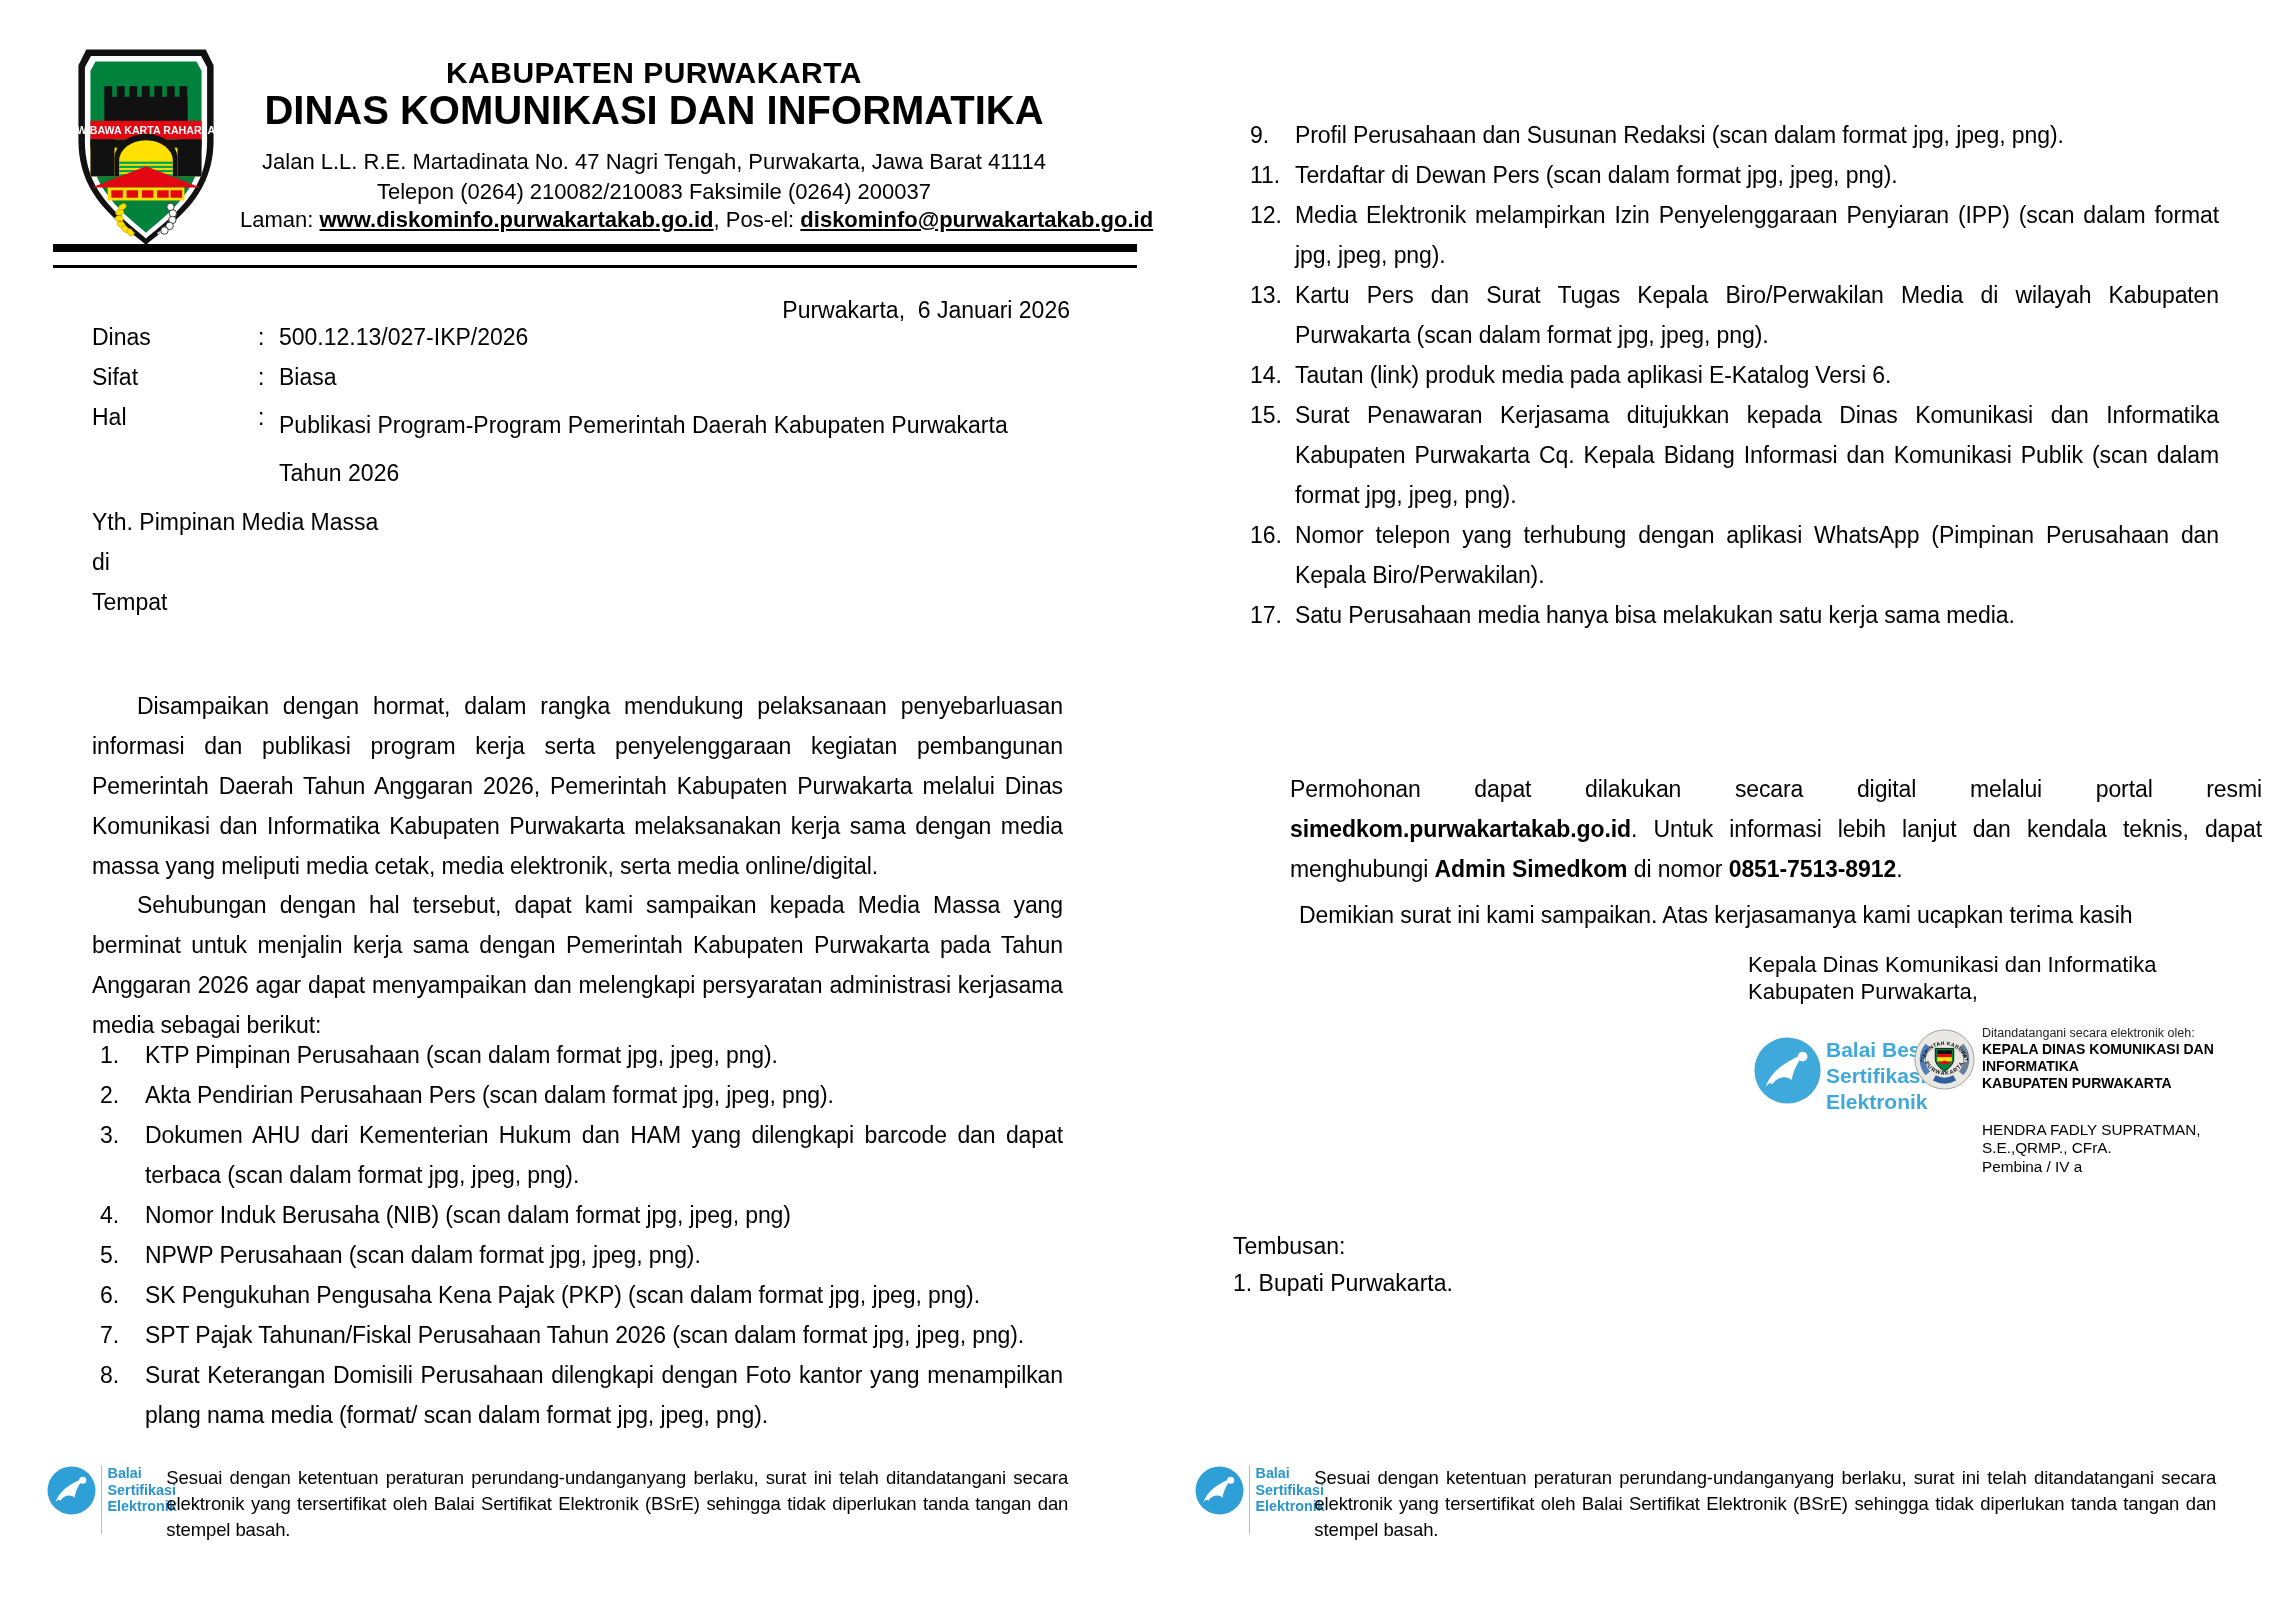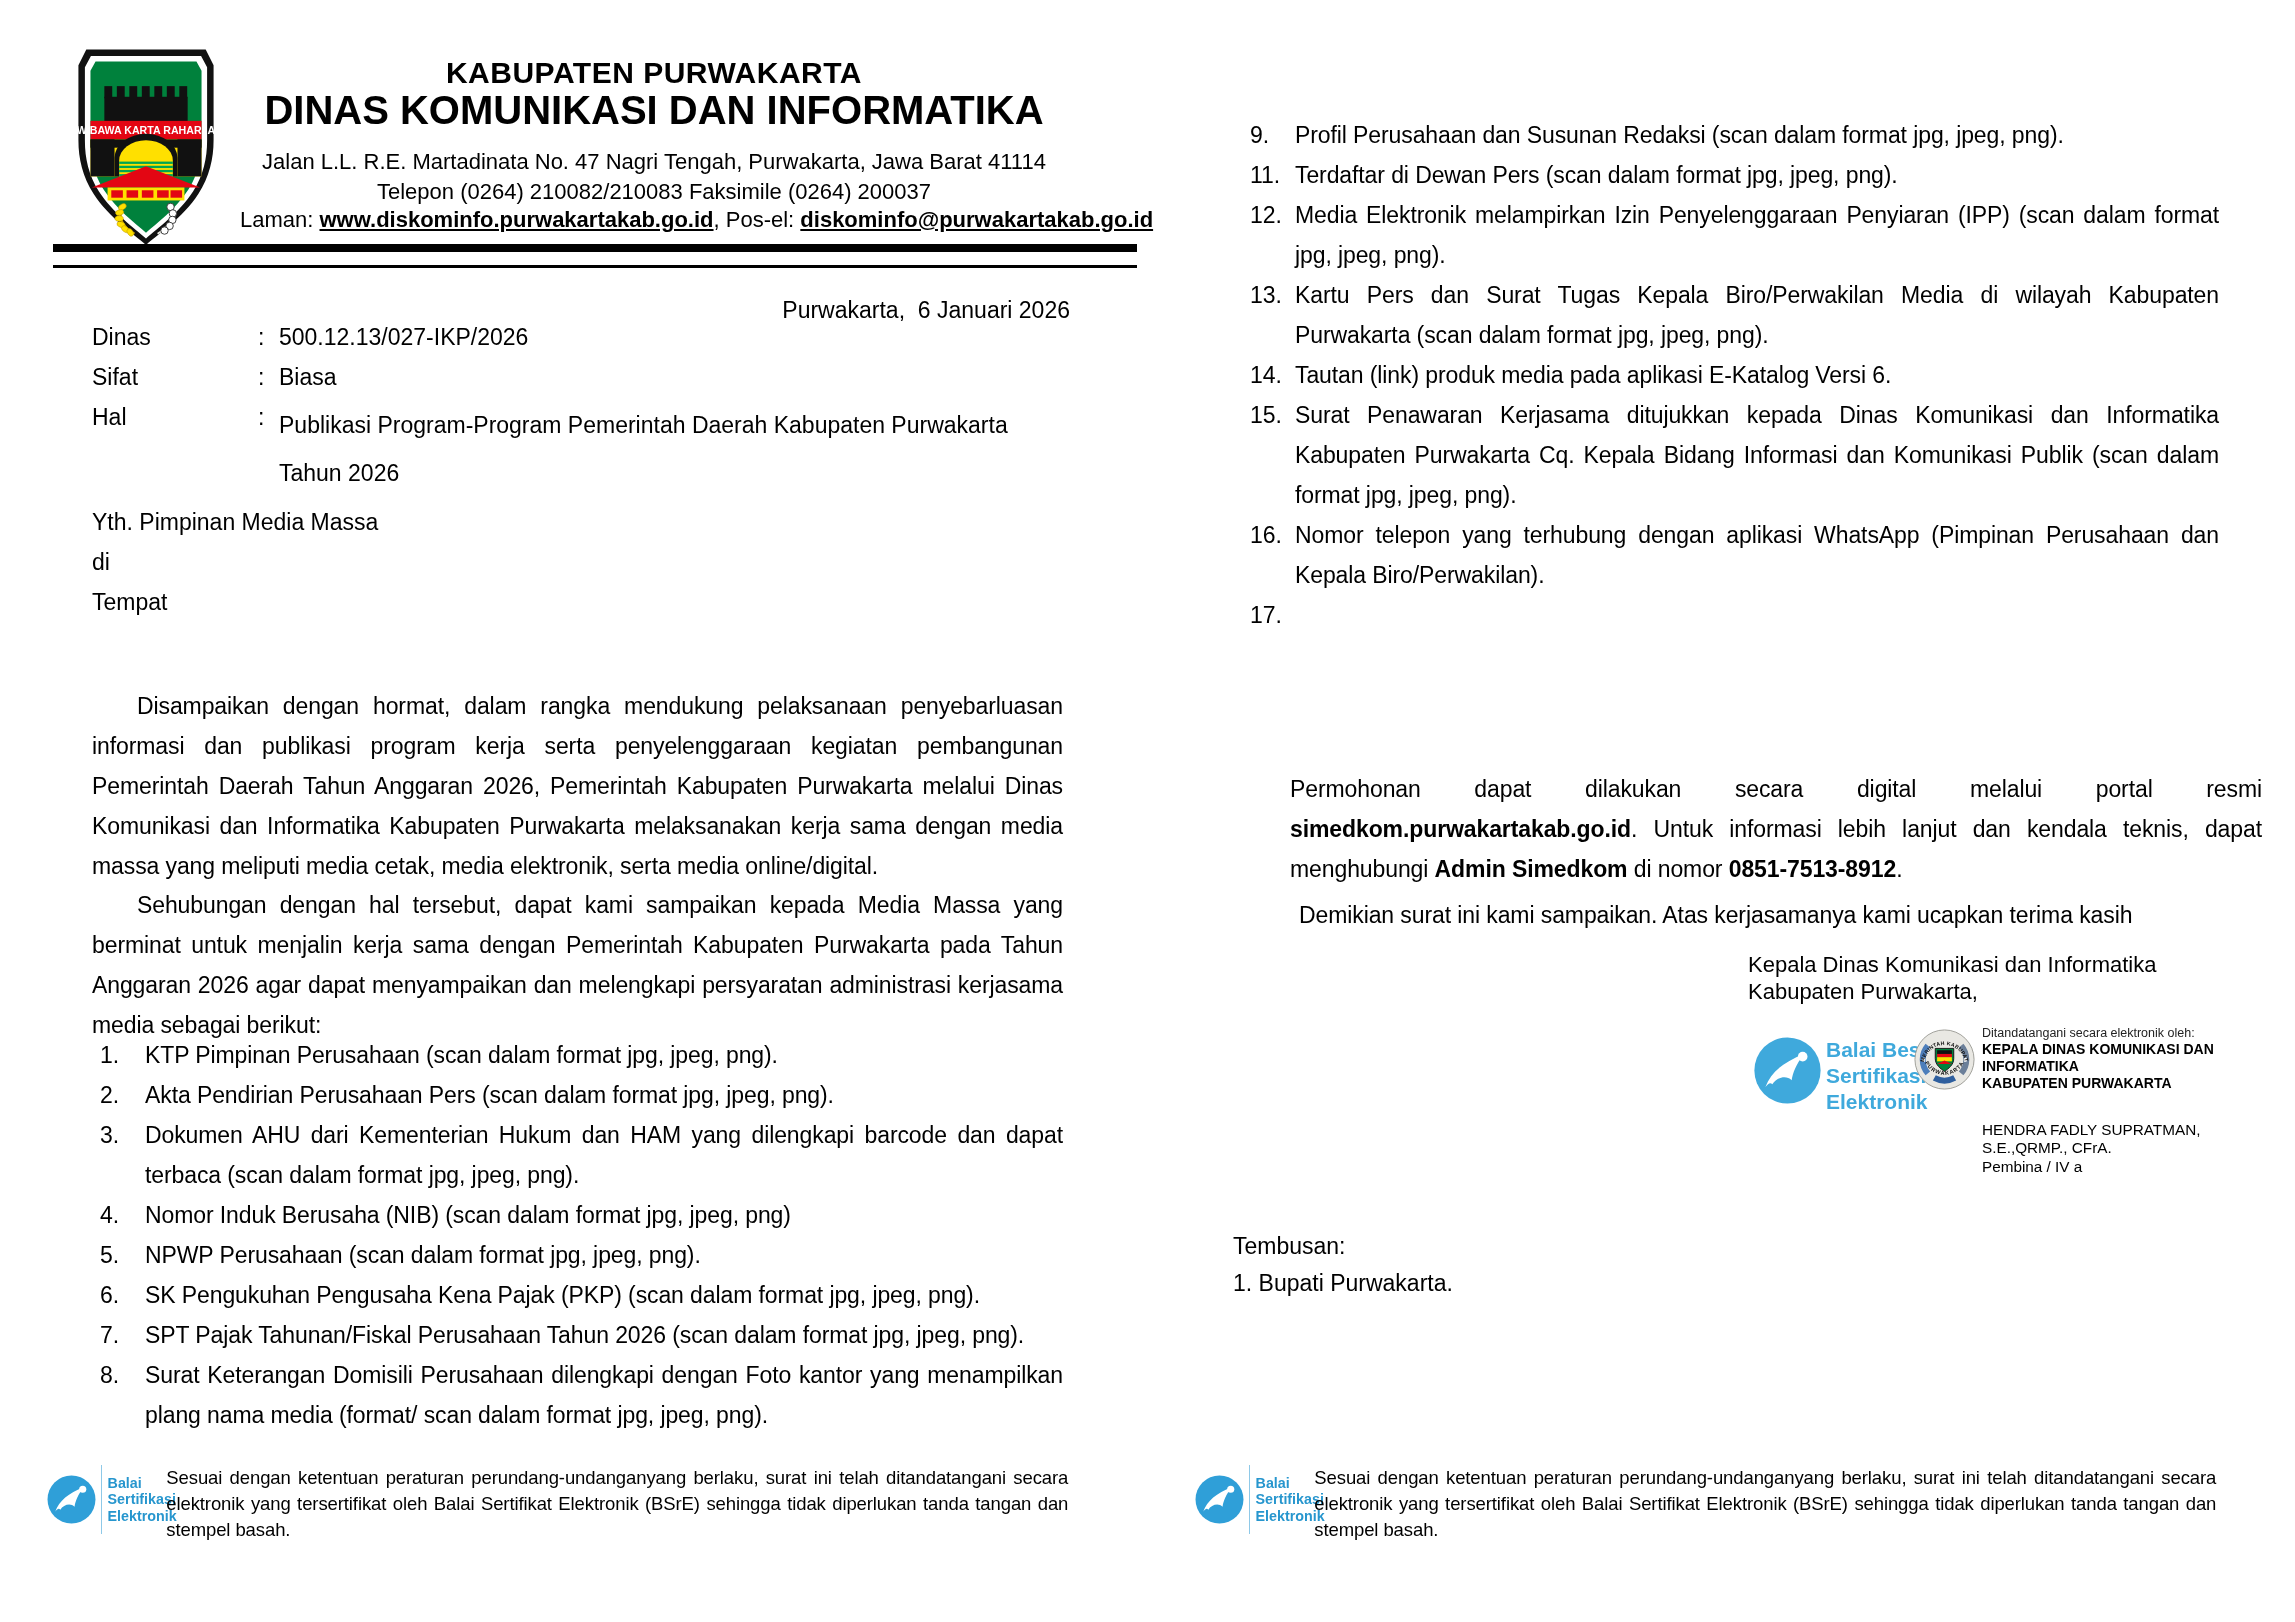--- a/index.html
+++ b/index.html
@@ -51,21 +51,21 @@
   .stamp-info{position:absolute;left:229px;top:2.8px;width:305px;}
   .stamp-signed{font-size:12.5px;line-height:15px;color:#222;}
   .stamp-title{font-size:14px;line-height:17px;font-weight:bold;}
   .stamp-name{font-size:15.3px;line-height:18.5px;margin-top:29px;}
   .stamp-rank{font-size:15.3px;line-height:18.5px;}
 
   .tembusan{position:absolute;left:85px;top:1228px;font-size:23px;line-height:37px;}
 
   
   .footer{position:absolute;left:46px;top:1465px;width:1032px;display:flex;align-items:flex-start;}
-  .f-logo{display:flex;align-items:center;width:112px;flex:none;}
+  .f-logo{display:flex;align-items:flex-start;width:112px;flex:none;}
   .f-icon{width:51px;height:51px;flex:none;}
   .f-div{width:1.4px;height:69px;background:#8ec9e8;margin:0 5.5px 0 3.7px;flex:none;}
   .f-stack{font-size:14.3px;line-height:16.6px;font-weight:bold;}
   .f-text{margin-left:8.3px;width:902px;font-size:18.5px;line-height:26px;text-align:justify;letter-spacing:-0.1px;}
   .b{font-weight:bold;}
 </style>
 </head>
 <body>
 
 <div class="sheet">
@@ -207,21 +207,21 @@
   <div class="page page-right">
 
     <div class="list list-right">
         <div class="list-item"><span class="li-num">9.</span><span>Profil Perusahaan dan Susunan Redaksi (scan dalam format jpg, jpeg, png).</span></div>
         <div class="list-item"><span class="li-num">11.</span><span>Terdaftar di Dewan Pers (scan dalam format jpg, jpeg, png).</span></div>
         <div class="list-item"><span class="li-num">12.</span><span>Media Elektronik melampirkan Izin Penyelenggaraan Penyiaran (IPP) (scan dalam format jpg, jpeg, png).</span></div>
         <div class="list-item"><span class="li-num">13.</span><span>Kartu Pers dan Surat Tugas Kepala Biro/Perwakilan Media di wilayah Kabupaten Purwakarta (scan dalam format jpg, jpeg, png).</span></div>
         <div class="list-item"><span class="li-num">14.</span><span>Tautan (link) produk media pada aplikasi E-Katalog Versi 6.</span></div>
         <div class="list-item"><span class="li-num">15.</span><span>Surat Penawaran Kerjasama ditujukkan kepada Dinas Komunikasi dan Informatika Kabupaten Purwakarta Cq. Kepala Bidang Informasi dan Komunikasi Publik (scan dalam format jpg, jpeg, png).</span></div>
         <div class="list-item"><span class="li-num">16.</span><span>Nomor telepon yang terhubung dengan aplikasi WhatsApp (Pimpinan Perusahaan dan Kepala Biro/Perwakilan).</span></div>
-        <div class="list-item"><span class="li-num">17.</span></div>
+        <div class="list-item"><span class="li-num">17.</span><span>Satu Perusahaan media hanya bisa melakukan satu kerja sama media.</span></div>
       </div>
 
     <p class="para closing"><span>Permohonan dapat dilakukan secara digital melalui portal resmi </span><span class="b">simedkom.purwakartakab.go.id</span><span>. Untuk informasi lebih lanjut dan kendala teknis, dapat menghubungi </span><span class="b">Admin Simedkom</span><span> di nomor </span><span class="b">0851-7513-8912</span><span>.</span></p>
 
     <p class="para demikian">Demikian surat ini kami sampaikan. Atas kerjasamanya kami ucapkan terima kasih</p>
 
     <div class="sig-title">
       <div>Kepala Dinas Komunikasi dan Informatika</div>
       <div>Kabupaten Purwakarta,</div>
     </div>

